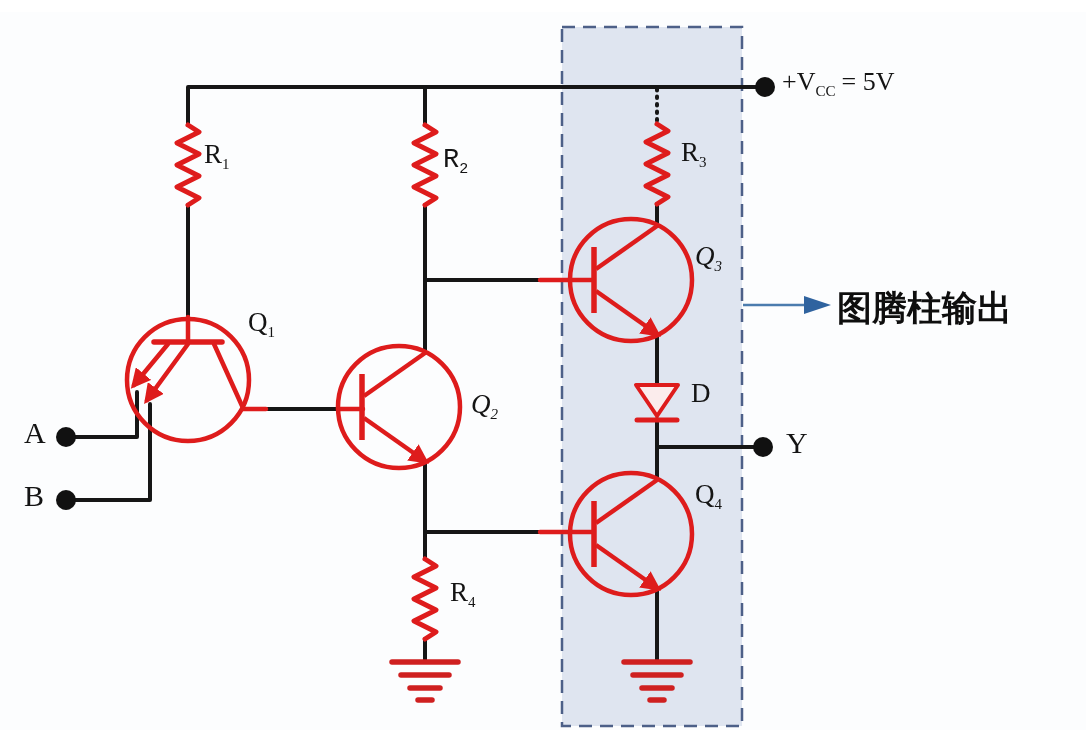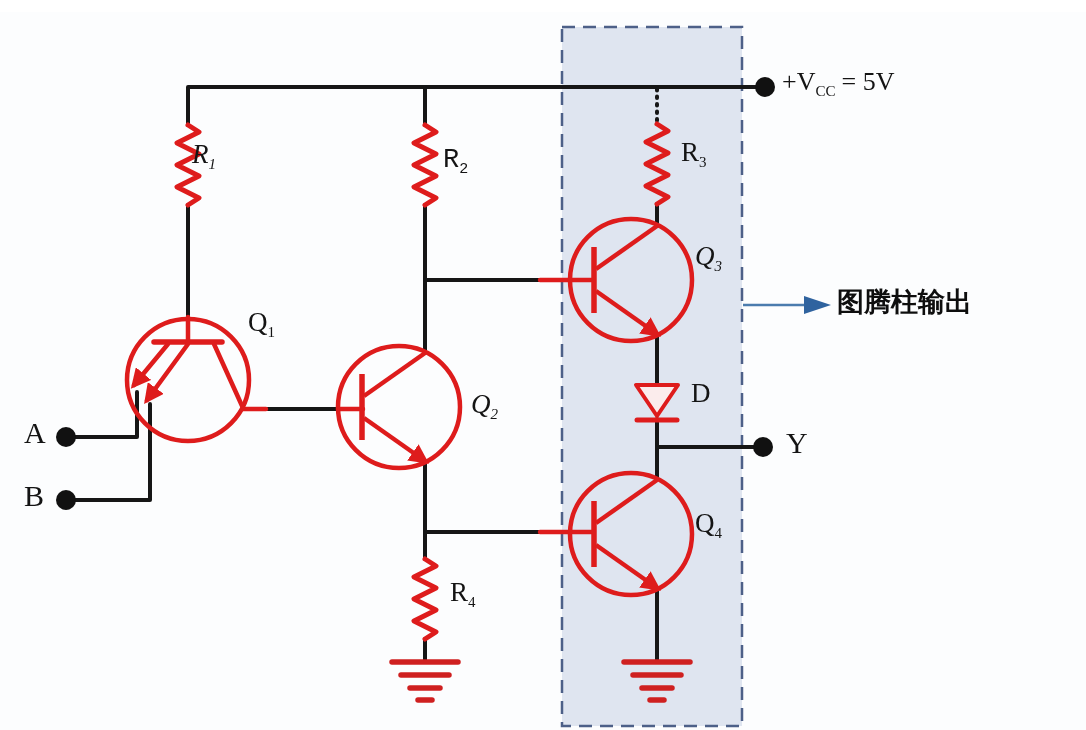--- a/index.html
+++ b/index.html
@@ -11,22 +11,22 @@
   }
   .stage svg.circuit{position:absolute;left:0;top:0;}
   .lbl{position:absolute;color:#141414;font-size:27px;line-height:1;white-space:nowrap;}
   .lbl sub{font-size:15px;line-height:1;}
   .lbl.big{font-size:30px;}
   .lbl.vcc{font-size:26px;}
   .lbl.vcc sub{font-size:15px;}
   .lbl.vcc .suffix{margin-left:6px;}
   .annot{
     position:absolute;left:837px;top:277px;
-    font-family:Liberation Mono, monospace;
-    font-weight:bold;font-size:27px;color:#0e0e0e;white-space:nowrap;line-height:1.15;
+    font-family:Liberation Serif, serif;
+    font-weight:bold;font-size:35px;color:#0e0e0e;white-space:nowrap;line-height:1.15;
   }
   .wm{
     position:absolute;right:12px;bottom:5px;
     font-family:"Liberation Sans","DejaVu Sans",sans-serif;
     font-weight:bold;font-size:28px;letter-spacing:1px;white-space:nowrap;
     color:#a6a6a6;
     text-shadow:1px 1px 0 #ffffff,-1px -1px 1px rgba(0,0,0,0.18);
   }
 </style>
 </head>
@@ -109,29 +109,29 @@
     <circle cx="763" cy="435" r="10" fill="#111"></circle>
 
     <g>
       <line x1="743" y1="293" x2="806" y2="293" stroke="#4b7cae" stroke-width="2.5"></line>
       <polygon points="804,284 804,302 831,293" fill="#2f639f"></polygon>
     </g>
   </svg>
 
   <div class="lbl vcc" style="left:782px;top:57px;"><span>+V</span><sub>CC</sub><span class="suffix">= 5V</span></div>
 
-  <div class="lbl" style="left:192px;top:129px;font-style:italic;"><span>R</span><sub>1</sub></div>
+  <div class="lbl" style="left:204px;top:129px;"><span>R</span><sub>1</sub></div>
   <div class="lbl" style="left:443px;top:135px;font-family:Liberation Mono, monospace;"><span>R</span><sub>2</sub></div>
   <div class="lbl" style="left:681px;top:127px;"><span>R</span><sub>3</sub></div>
   <div class="lbl" style="left:450px;top:567px;"><span>R</span><sub>4</sub></div>
 
   <div class="lbl" style="left:248px;top:297px;"><span>Q</span><sub>1</sub></div>
   <div class="lbl" style="left:471px;top:379px;font-style:italic;"><span>Q</span><sub>2</sub></div>
   <div class="lbl" style="left:695px;top:231px;font-style:italic;"><span>Q</span><sub>3</sub></div>
-  <div class="lbl" style="left:695px;top:498px;"><span>Q</span><sub>4</sub></div>
+  <div class="lbl" style="left:695px;top:469px;"><span>Q</span><sub>4</sub></div>
 
   <div class="lbl" style="left:691px;top:368px;"><span>D</span></div>
 
   <div class="lbl big" style="left:24px;top:406px;"><span>A</span></div>
   <div class="lbl big" style="left:24px;top:469px;"><span>B</span></div>
   <div class="lbl big" style="left:786px;top:416px;"><span>Y</span></div>
 
   <div class="annot">图腾柱输出</div>
 
 </div>

